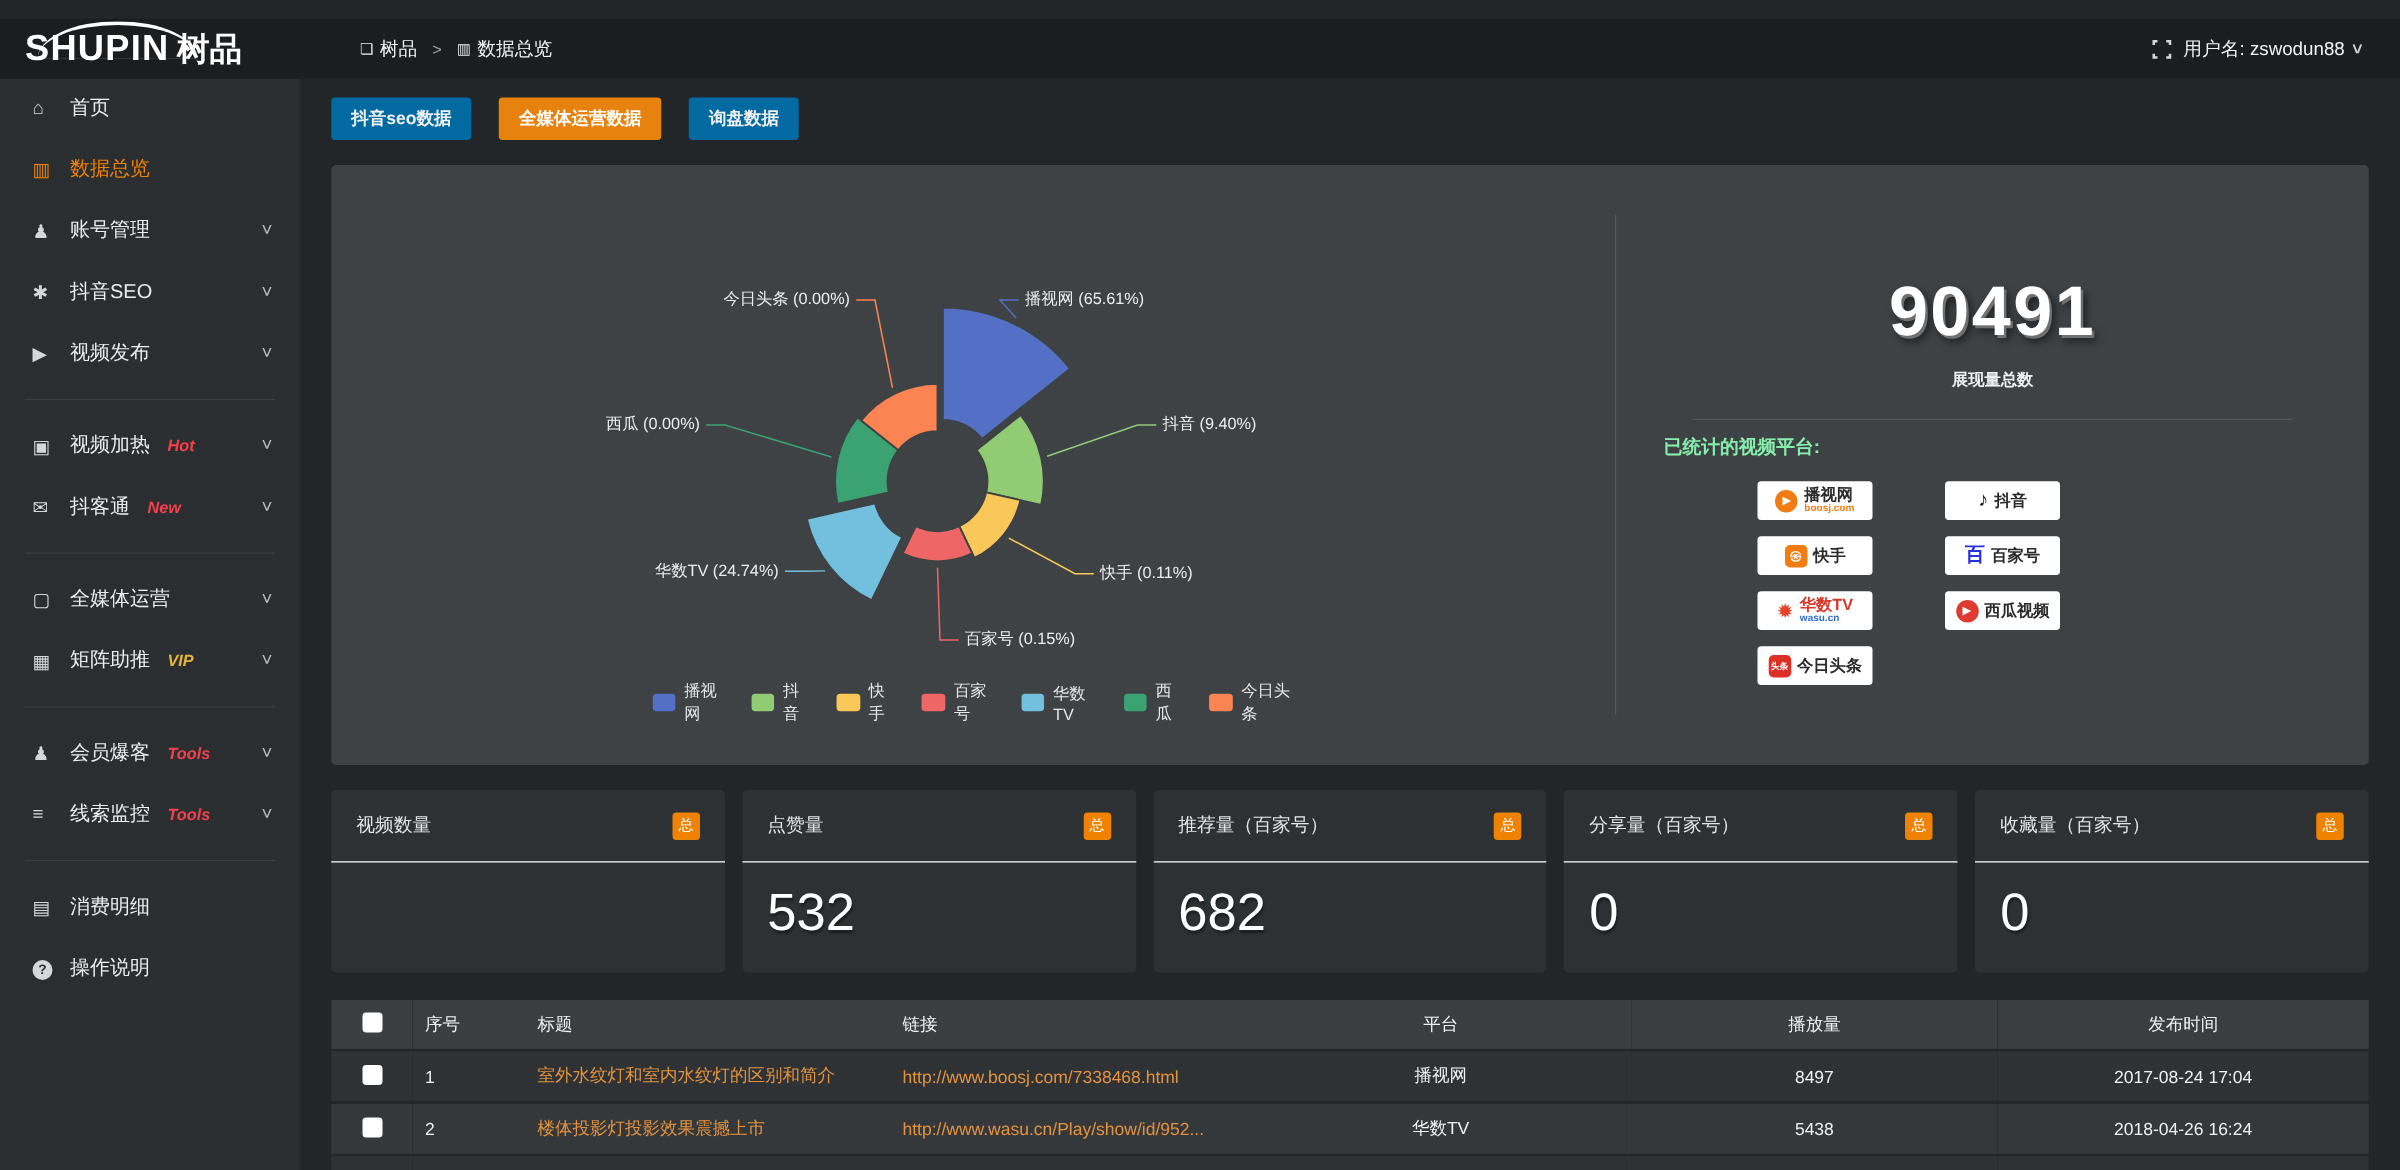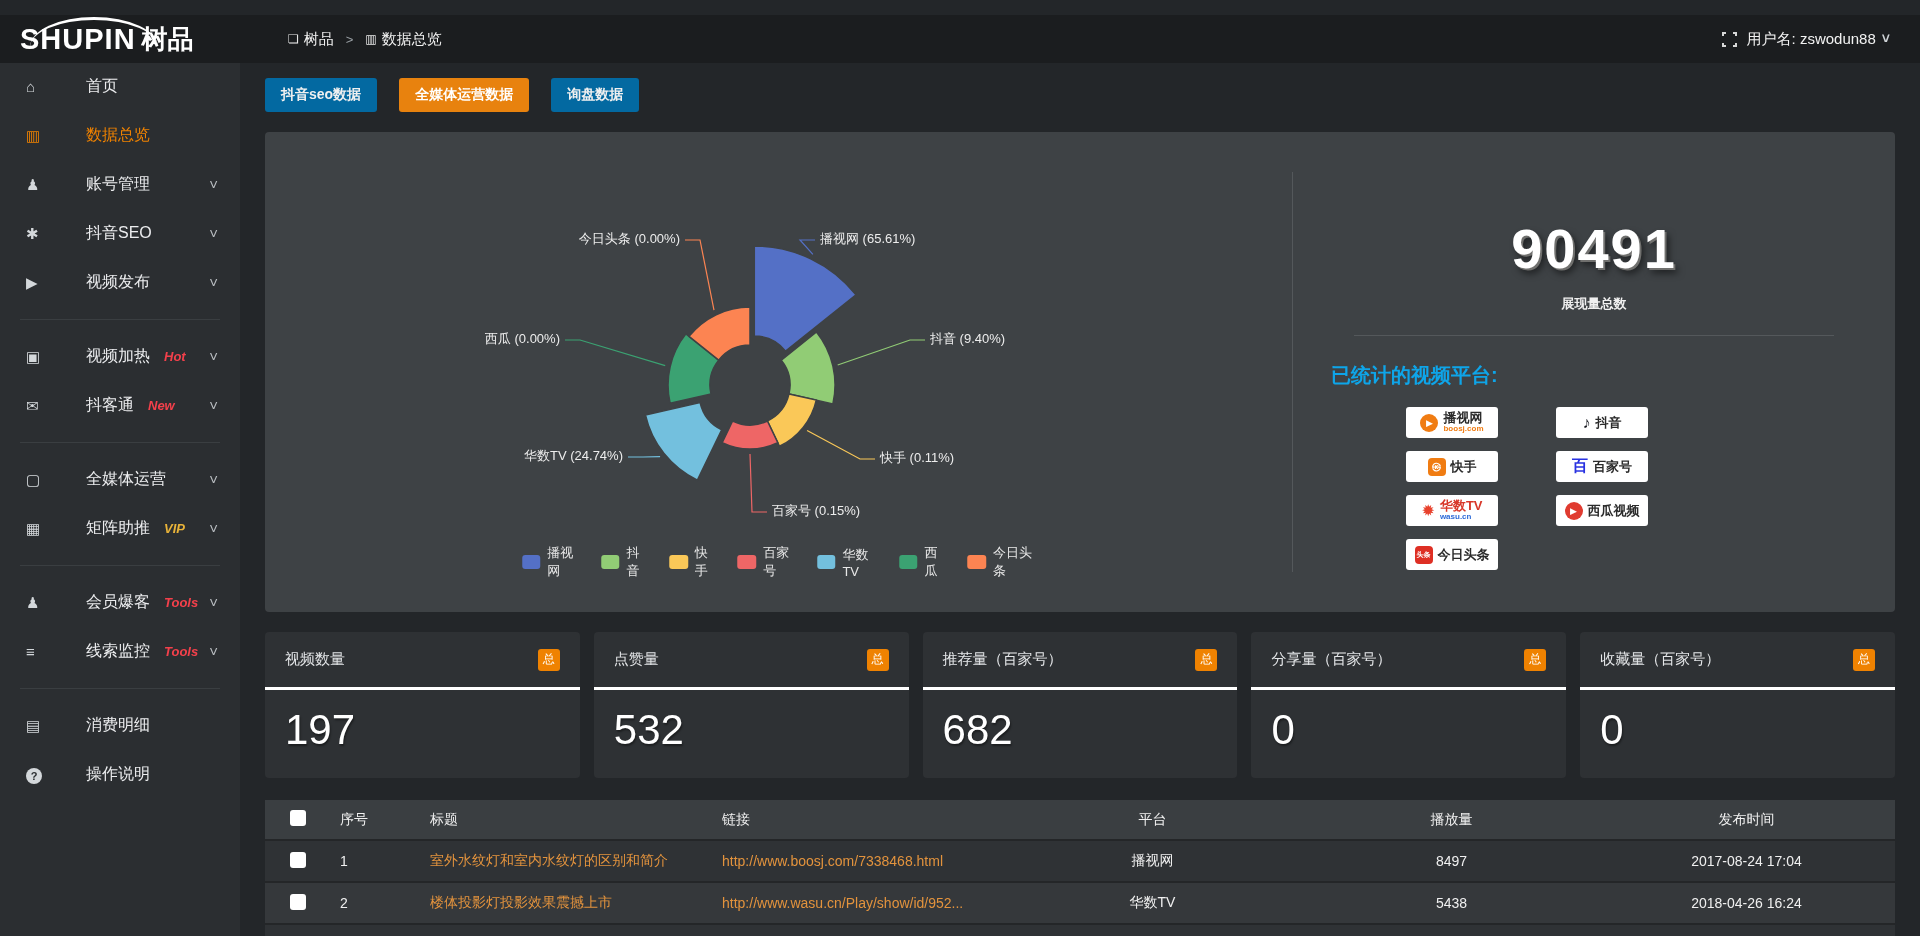--- a/index.html
+++ b/index.html
@@ -21,21 +21,21 @@
   .fs-icon { width:15px; height:15px; border:2px solid #d8d8d8; position:relative; display:inline-block; }
   .fs-icon::before { content:""; position:absolute; left:2px; right:2px; top:-3px; bottom:-3px; background:#1b1d1f; }
   .fs-icon::after { content:""; position:absolute; top:2px; bottom:2px; left:-3px; right:-3px; background:#1b1d1f; }
   .username { font-size:15px; color:#f2f2f2; display:flex; align-items:center; gap:6px; cursor:pointer; }
   .chev { font-size:14px; color:#cfd3d7; font-weight:700; line-height:1; }
 
   
   .sidebar { position:absolute; left:0; top:48px; width:240px; height:888px; background:#2b2e31; padding-top:14px; }
   .side-item { height:49px; display:flex; align-items:center; padding:0 22px 0 26px; cursor:pointer; }
   .side-item .s-icon { width:30px; font-size:15px; color:#d4d8db; flex:none; }
-  .side-item .s-label { font-size:16px; color:#ecedef;margin-left:30px; }
+  .side-item .s-label { font-size:16px; color:#ecedef; }
   .side-item.active .s-icon, .side-item.active .s-label { color:#ef8201; }
   .side-badge { font-size:13px; font-weight:700; font-style:italic; margin-left:14px; }
   .side-arrow { margin-left:auto; font-size:15px; color:#b9bdc1; }
   .side-divider { height:1px; background:#3a3e41; margin:12px 20px; }
   .q-circle { display:inline-flex; width:16px; height:16px; border-radius:50%; background:#d4d8db; color:#2b2e31;
     align-items:center; justify-content:center; font-size:11px; font-weight:700; }
 
   
   .content { position:absolute; left:240px; top:48px; width:1680px; height:888px; padding:0 25px; }
   .tabs { margin-top:30px; display:flex; gap:22px; }
@@ -50,38 +50,38 @@
   .legend { position:absolute; left:50%; top:412px; transform:translateX(-50%); display:flex; gap:22px; align-items:center; }
   .legend-item { display:flex; align-items:center; gap:7px; cursor:pointer; }
   .legend-swatch { width:23px; height:14px; border-radius:3px; }
   .legend-label { font-size:13px; color:#e8e8e8; }
   .v-divider { width:1px; background:#54585b; margin:40px 0; }
   .panel-right { flex:1; padding-top:84px; display:flex; flex-direction:column; }
   .big-number { text-align:center; font-size:56px; font-weight:800; color:#fff; letter-spacing:2px;
     text-shadow:2px 2px 0 #70706e, 4px 5px 7px rgba(0,0,0,.55); }
   .big-label { text-align:center; font-size:13px; font-weight:700; color:#f0f0f0; margin-top:14px; }
   .h-divider { width:480px; height:1px; background:#54585b; margin:22px auto 0 auto; }
-  .platforms-label { font-size:20px; font-weight:700; color:#0ea5e9; margin:26px 0 0 38px; }
+  .platforms-label { font-size:15px; font-weight:700; color:#86efac; margin:12px 0 0 38px; }
   .badge-grid { display:grid; grid-template-rows:repeat(4,31px); grid-auto-flow:column;
     grid-auto-columns:92px; column-gap:58px; row-gap:13px; margin:18px 0 0 113px; }
   .pbadge { background:#fff; border-radius:3px; display:flex; align-items:center; justify-content:center;
     gap:5px; padding:0 4px; cursor:pointer; }
   .pbadge .pb-text { display:flex; flex-direction:column; line-height:1.05; align-items:flex-start; }
   .pb-main { font-size:13px; font-weight:700; color:#2b2b2b; white-space:nowrap; }
   .pb-sub { font-size:8px; font-weight:700; white-space:nowrap; }
   .pb-ic { flex:none; display:inline-flex; align-items:center; justify-content:center; }
   .ic-circle { width:18px; height:18px; border-radius:50%; color:#fff; font-size:9px; }
   .ic-square { width:18px; height:18px; border-radius:4px; color:#fff; font-size:9px; font-weight:700; }
   .ic-glyph { font-size:16px; font-weight:800; }
 
   
   .cards { margin-top:20px; display:flex; gap:14px; }
   .card { flex:1; height:146px; background:#2e3134; border-radius:4px; }
   .card-head { height:58px; display:flex; align-items:center; justify-content:space-between;
-    padding:0 20px; border-bottom:3px solid #ffffff; }
+    padding:0 20px; border-bottom:1px solid #ffffff; }
   .card-label { font-size:15px; color:#e4e6e8; }
   .total-badge { width:22px; height:22px; background:#ef8201; border-radius:3px; color:#fff;
     font-size:12px; display:flex; align-items:center; justify-content:center; cursor:pointer; }
   .card-value { padding:16px 0 0 20px; font-size:42px; color:#fff; text-shadow:1px 2px 2px rgba(0,0,0,.4); }
 
   
   .tablewrap { margin-top:22px; }
   table { width:100%; border-collapse:collapse; table-layout:fixed; }
   th { background:#3a3e41; height:40px; font-size:14px; font-weight:400; color:#f0f0f0; }
   td { height:42px; font-size:14px; color:#f0f0f0; }
@@ -320,21 +320,20 @@
         </div>
     </div>
   </div>
 
   <div class="cards" id="cards">
       <div class="card">
         <div class="card-head">
       <span class="card-label">视频数量</span>
       <span class="total-badge">总</span>
     </div>
-    <div class="card-value">197</div>
       </div>
       <div class="card">
         <div class="card-head">
       <span class="card-label">点赞量</span>
       <span class="total-badge">总</span>
     </div>
     <div class="card-value">532</div>
       </div>
       <div class="card">
         <div class="card-head">

